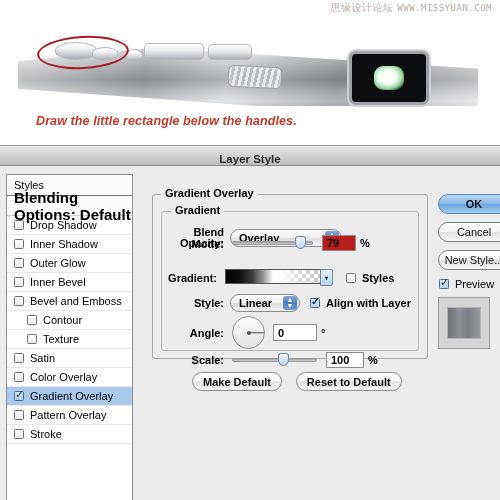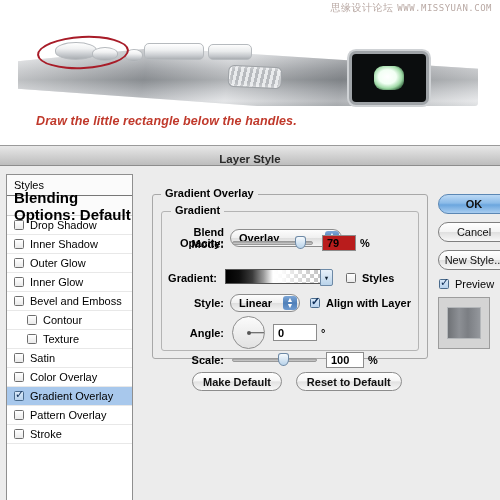--- a/index.html
+++ b/index.html
@@ -314,21 +314,21 @@
               <div class="eff-row">
                 <span class="cbx"></span>
                 <span>Inner Shadow</span>
               </div>
               <div class="eff-row">
                 <span class="cbx"></span>
                 <span>Outer Glow</span>
               </div>
               <div class="eff-row">
                 <span class="cbx"></span>
-                <span>Inner Glow</span>
+                <span>Inner Bevel</span>
               </div>
               <div class="eff-row">
                 <span class="cbx"></span>
                 <span>Bevel and Emboss</span>
               </div>
               <div class="eff-row indent">
                 <span class="cbx"></span>
                 <span>Contour</span>
               </div>
               <div class="eff-row indent">

